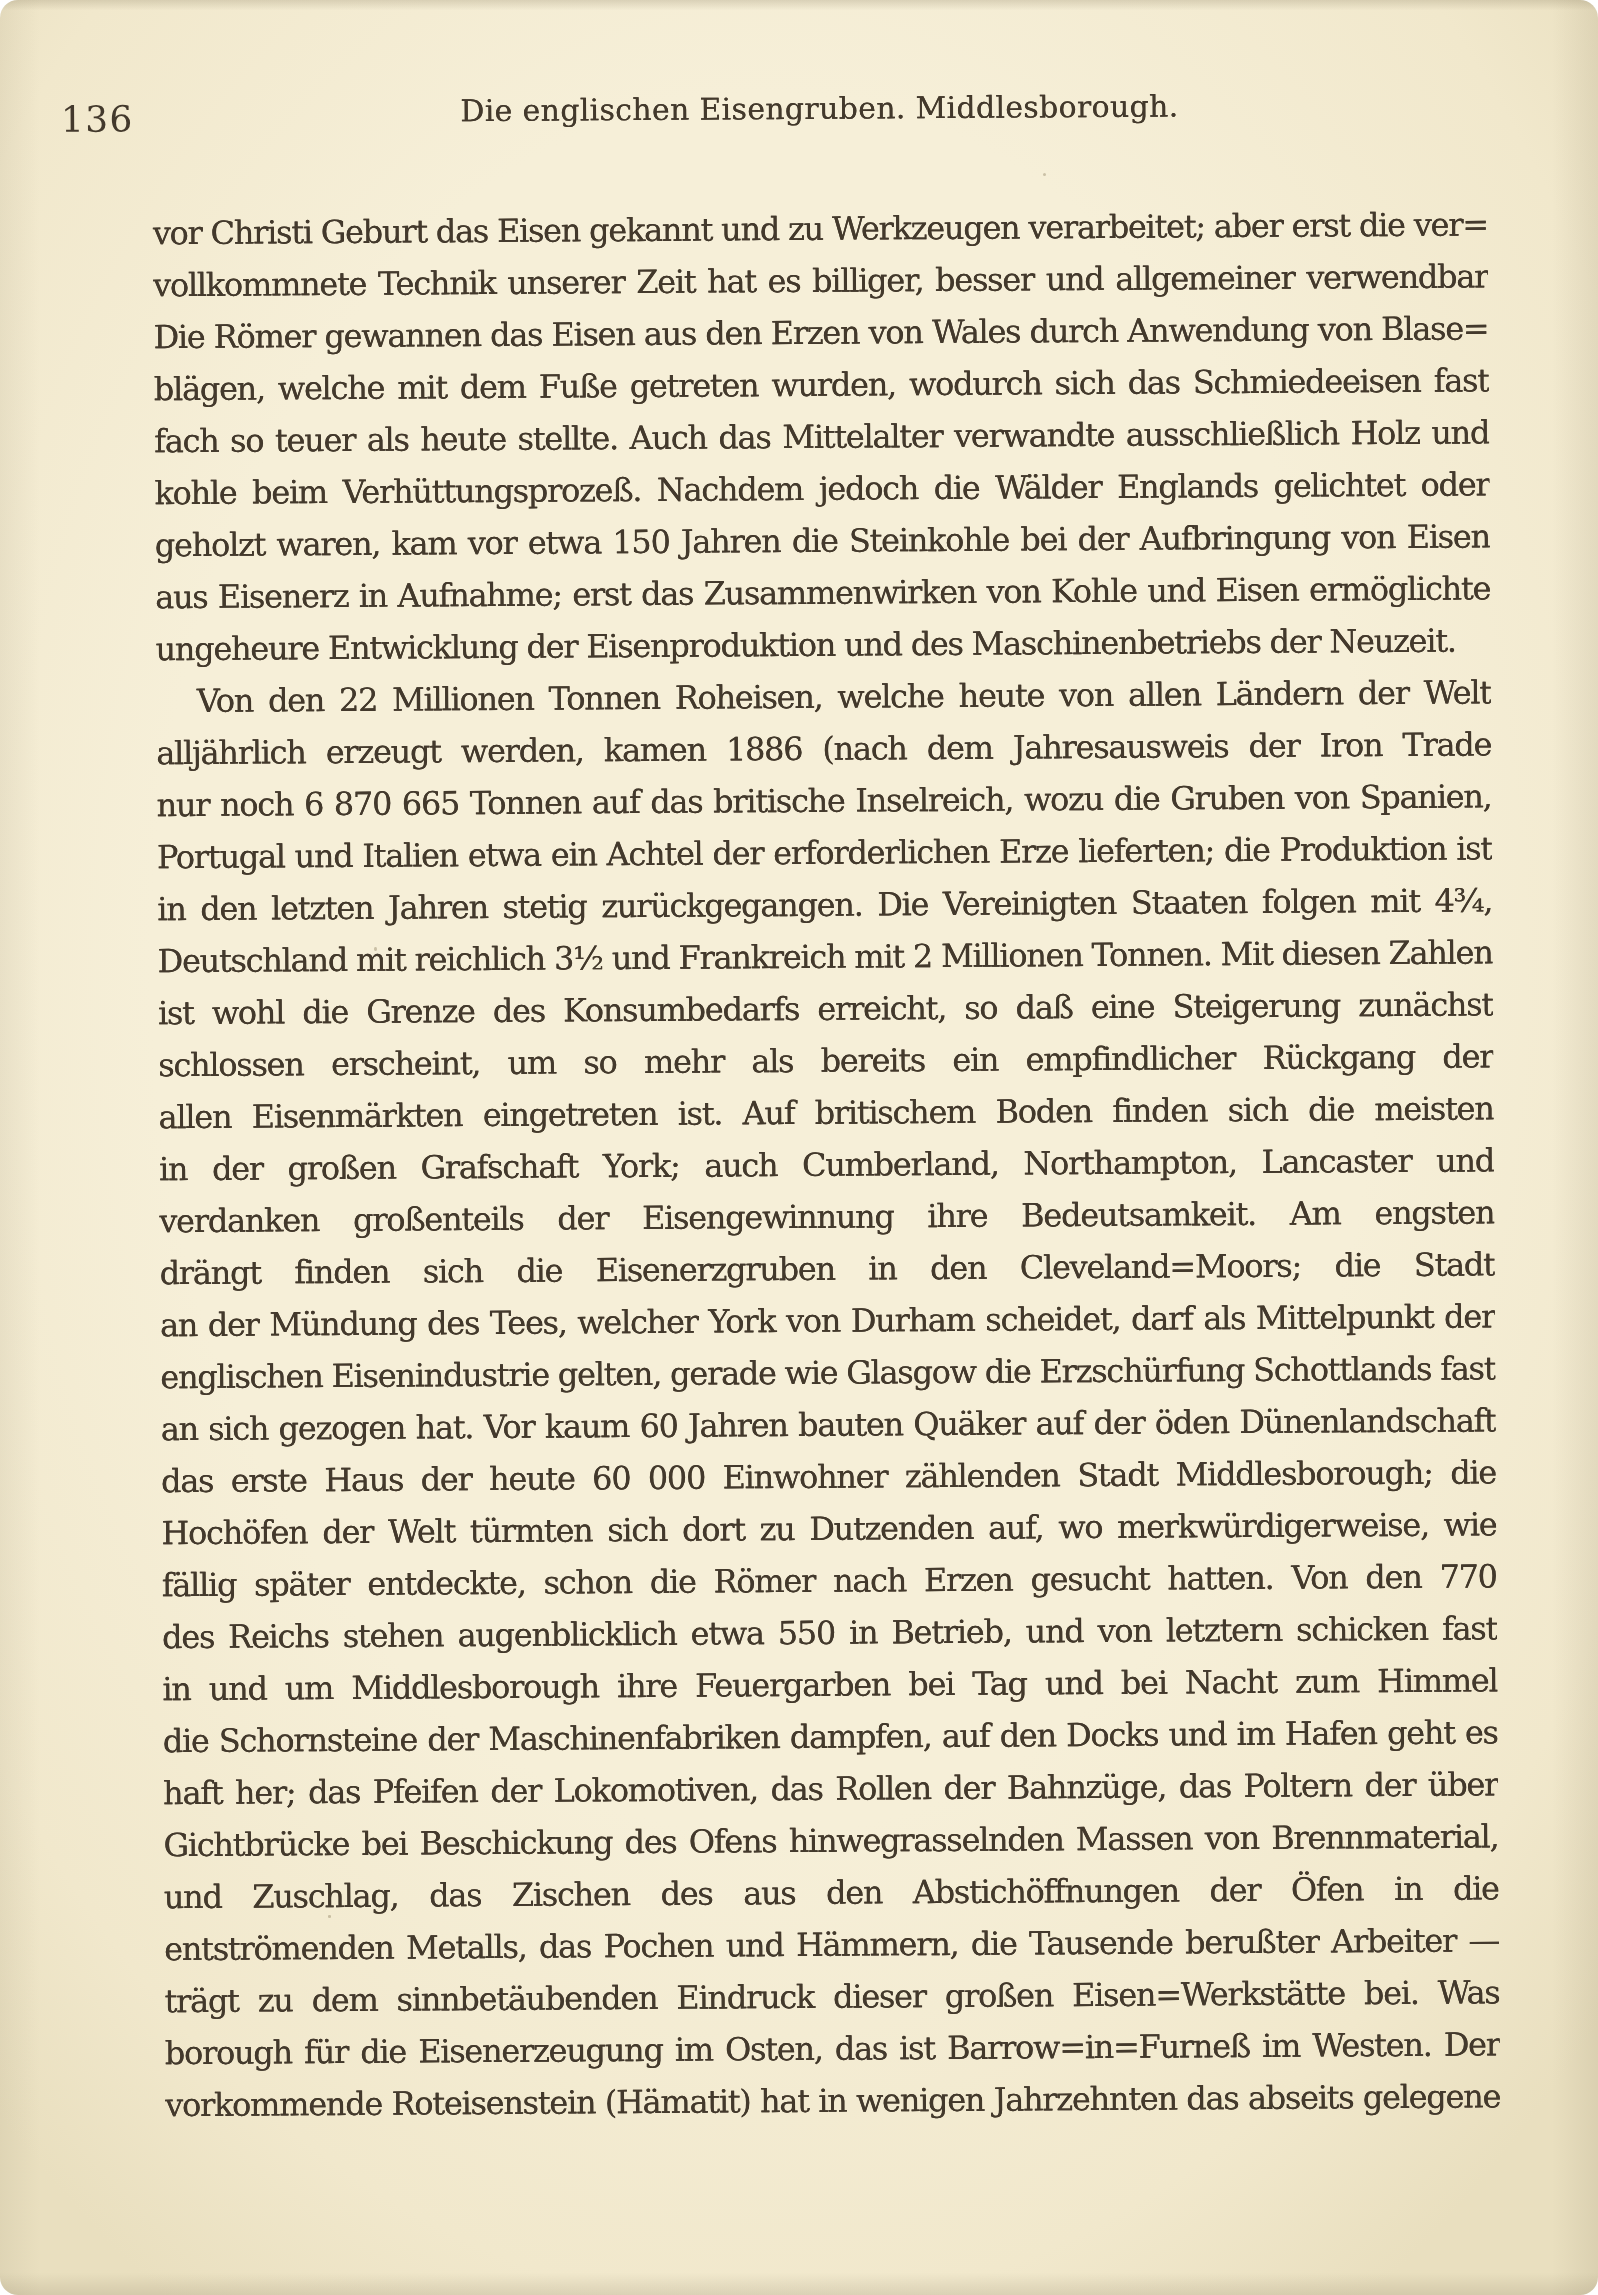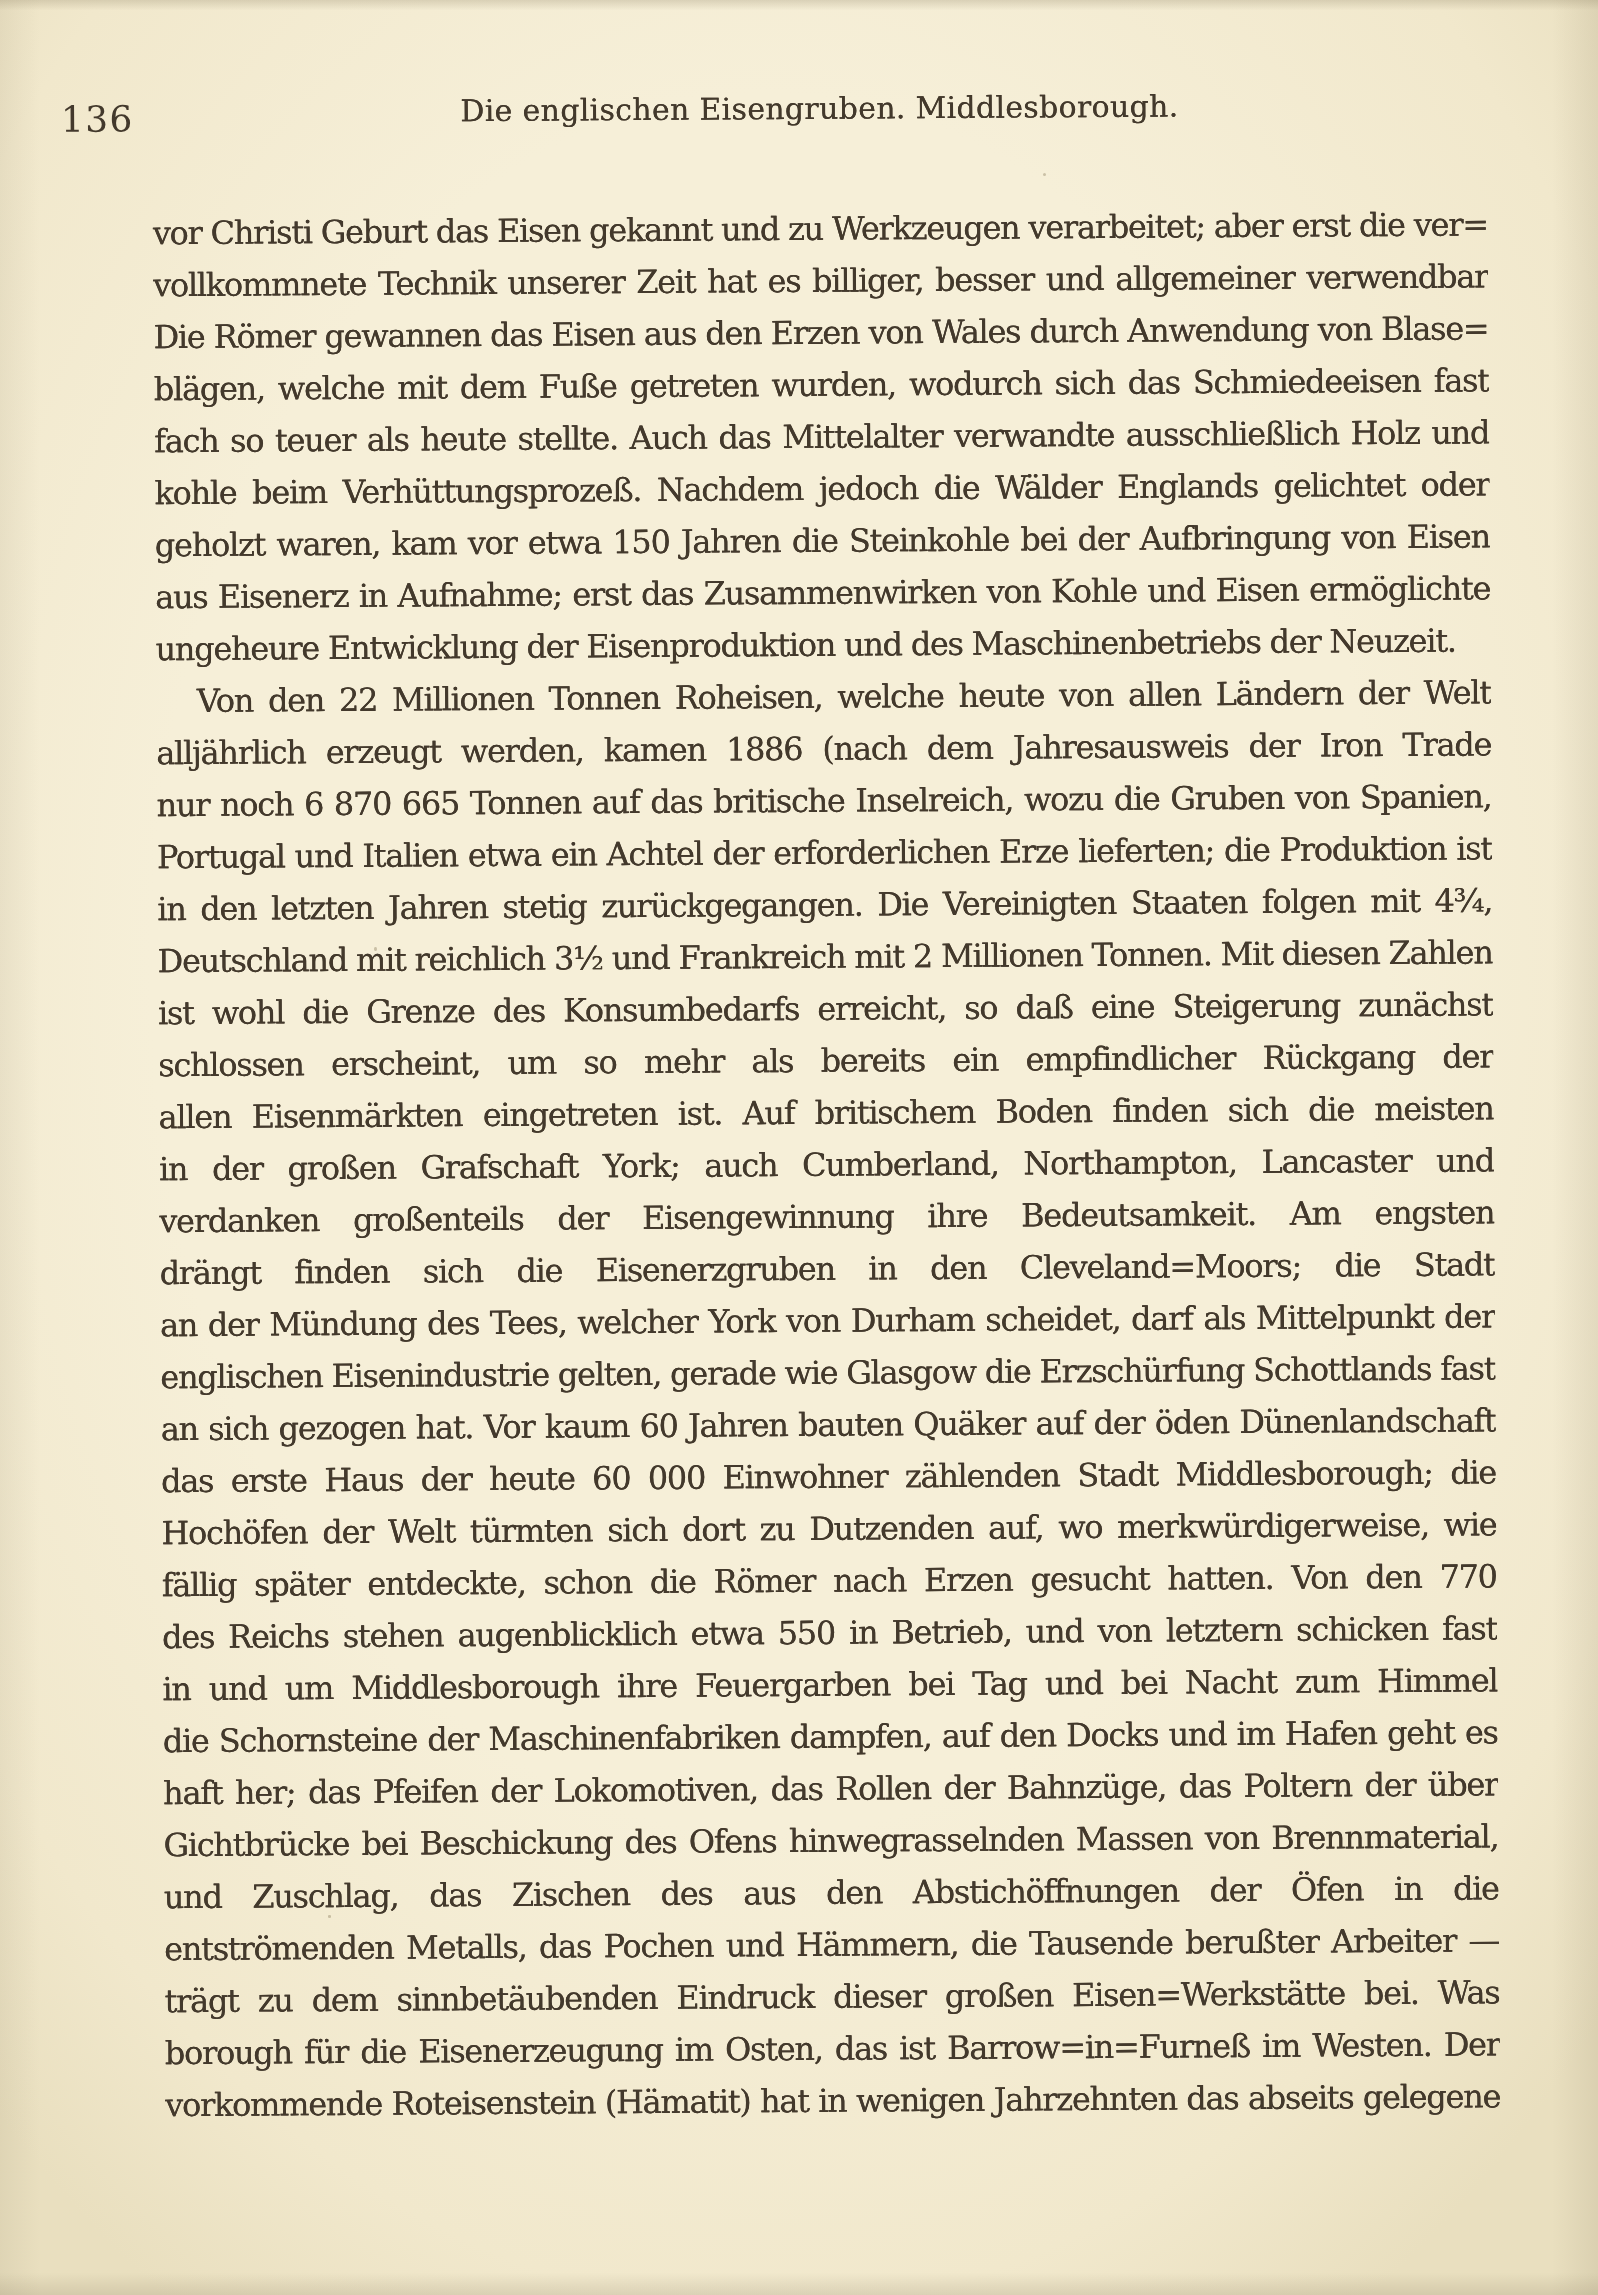--- a/index.html
+++ b/index.html
@@ -12,20 +12,21 @@
     width: 1598px; height: 2295px;
     overflow: hidden;
     background:
       linear-gradient(180deg, rgba(146,134,104,0.28) 0px, rgba(146,134,104,0.0) 10.5px),
       linear-gradient(0deg, rgba(130,118,90,0.20) 0px, rgba(130,118,90,0.0) 22.4px),
       linear-gradient(270deg, rgba(130,118,90,0.14) 0px, rgba(130,118,90,0.0) 46px),
       linear-gradient(90deg, rgba(130,118,90,0.10) 0px, rgba(130,118,90,0.0) 40px),
       radial-gradient(ellipse 1120px 1582px at 48% 42%, #f6efd8 55%, #f1e8cc 85%, #e9dfbf 100%);
     background-color: #f3ebd3;
     color: #43392c;
+    border-radius: 18px;
   }
   .speck { position: absolute; border-radius: 50%; background: rgba(120,105,75,0.35); }
   .content {
     position: absolute; left: 0; top: 0; width: 100%; height: 100%;
     transform: rotate(-0.38deg);
     transform-origin: 50% 45%;
   }
   .header { position: absolute; left: 0; top: 91px; width: 100%; }
   .pagenum {
     position: absolute; left: 67px; top: 2.6px;

